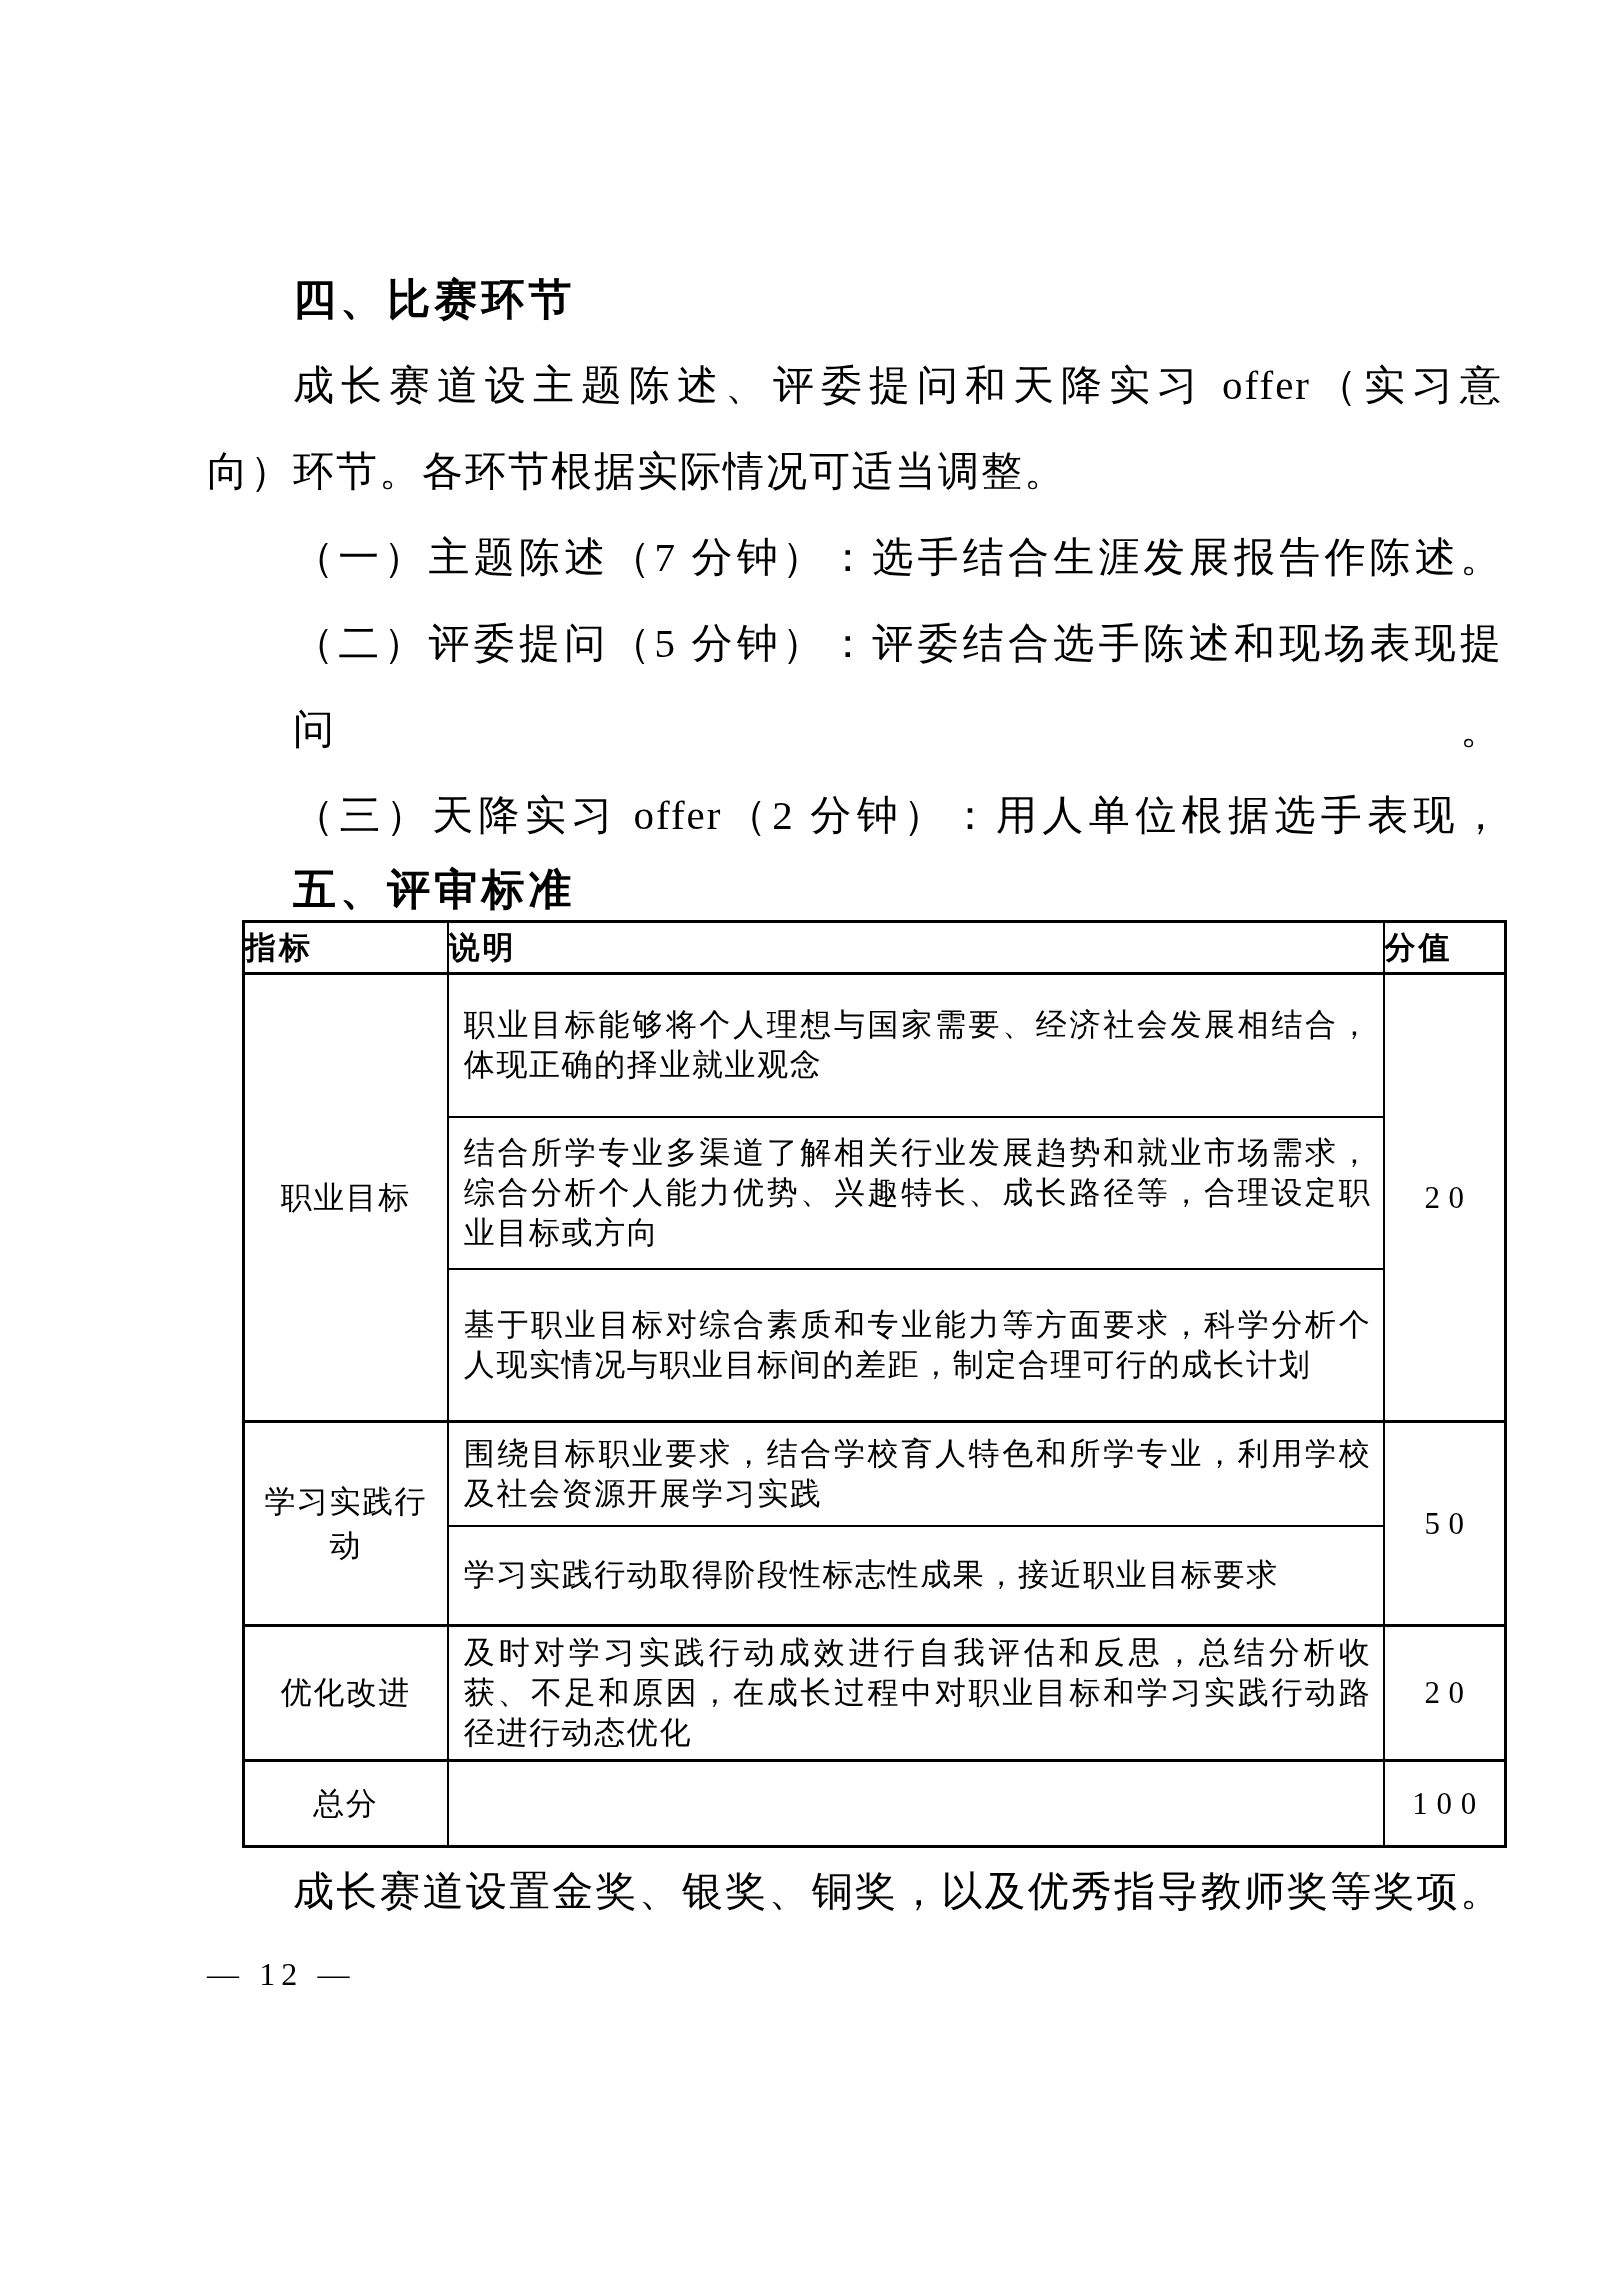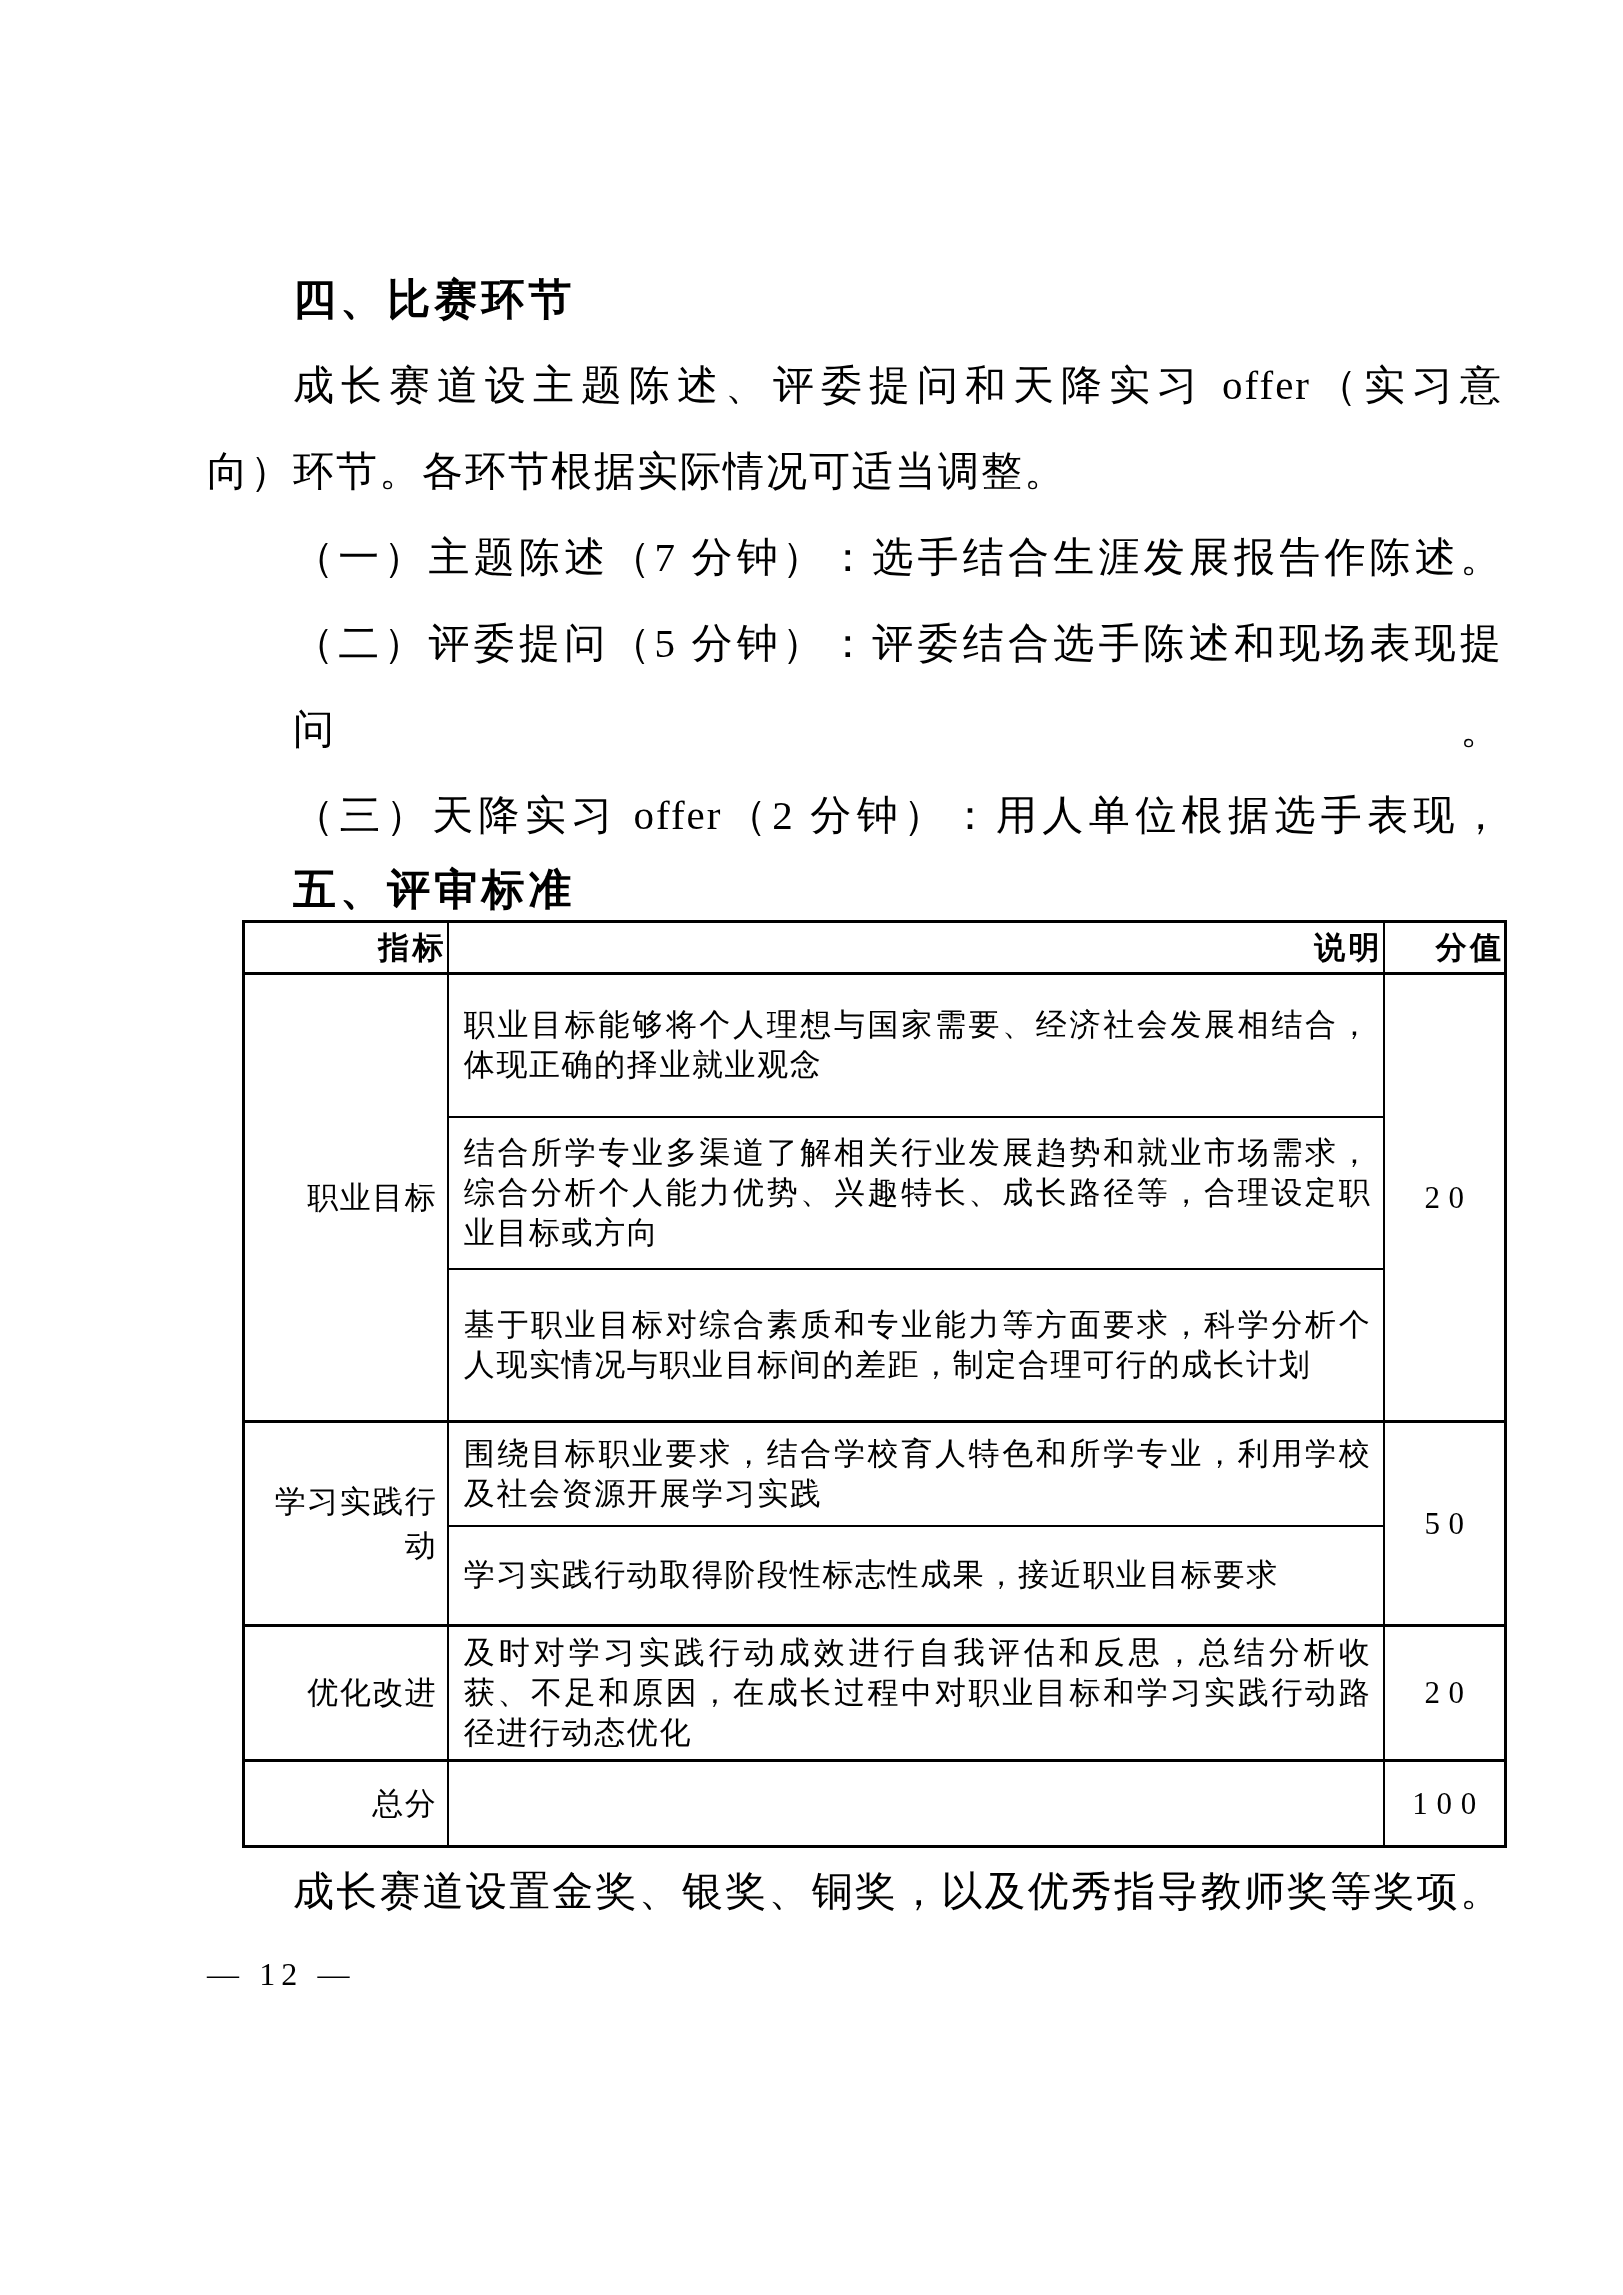--- a/index.html
+++ b/index.html
@@ -56,24 +56,24 @@
     border:2px solid #000;
     vertical-align:middle;
   }
   .criteria tr.group-start td{ border-top:3.6px solid #000; }
   .criteria thead th{
     height:52px;
     font-family:"Liberation Sans","DejaVu Sans",sans-serif;
     font-weight:700;
     font-size:31px;
     letter-spacing:3.1px;
-    text-align:right;
+    text-align:left;
   }
   .criteria td.ind{
-    text-align:right;
+    text-align:center;
     font-size:31px;
     letter-spacing:1.5px;
     line-height:44px;
     padding:0 9.2px;
   }
   .criteria td.score{
     text-align:center;
     font-size:31px;
     letter-spacing:0.28em;
     text-indent:0.28em;

